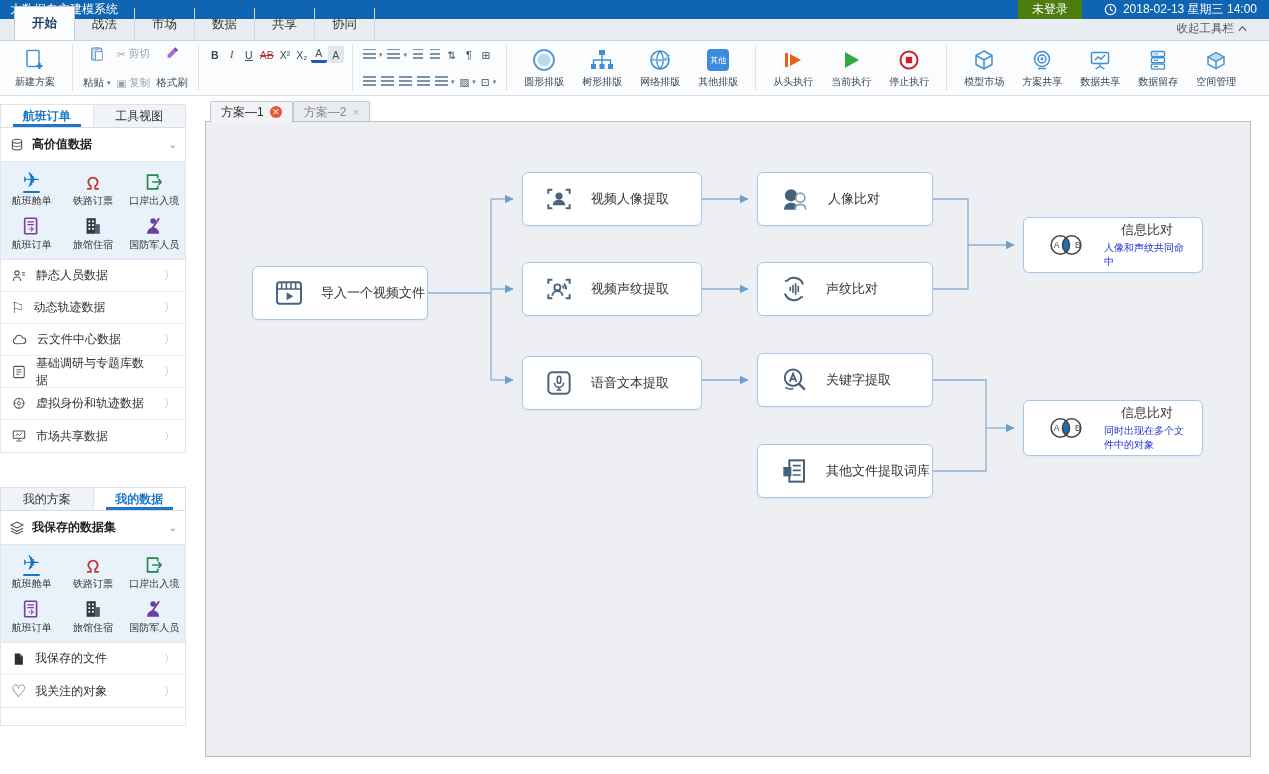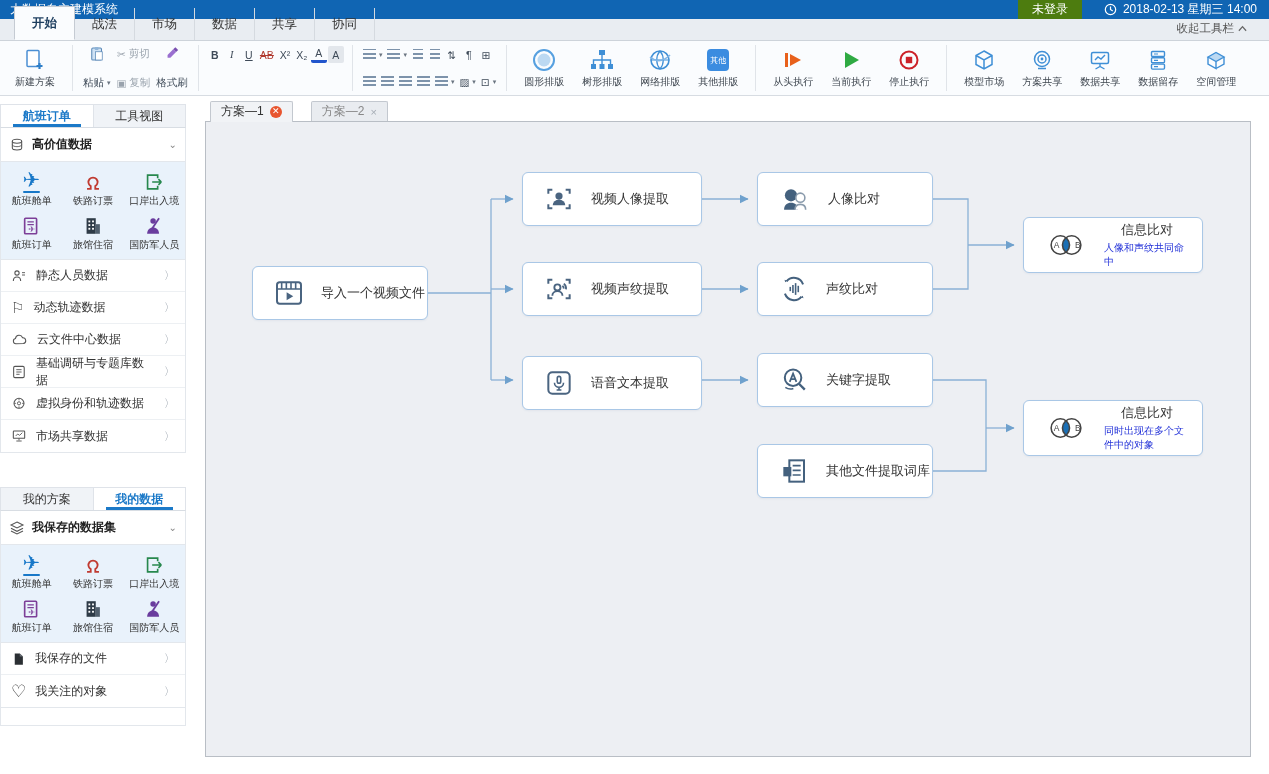--- a/index.html
+++ b/index.html
@@ -75,21 +75,21 @@
   .titem { height:32px; display:flex; align-items:center; padding:0 10px; gap:9px; font-size:12px;
     color:#333; border-bottom:1px solid #edf0f3; }
   .titem:last-child { border-bottom:none; }
   .titem .chev-r { margin-left:auto; color:#9aa3ad; font-size:11px; }
   .sb-gap { height:34px; }
   .plane-glyph { font-size:21px; line-height:20px; }
   .under-bar { width:17px; height:2px; border-radius:1px; }
 
   
   .content { position:absolute; left:205px; top:100px; width:1048px; height:658px; }
-  .doc-tabs { display:flex; height:22px; align-items:center; gap:18px; padding-left:5px; }
+  .doc-tabs { display:flex; height:22px; align-items:flex-end; gap:0; padding-left:5px; }
   .dtab { height:21px; display:flex; align-items:center; gap:6px; padding:0 10px; font-size:12px;
     border:1px solid #c3c8cf; border-bottom:none; border-radius:2px 2px 0 0; background:#e9ecf0; color:#888; }
   .dtab.active { background:#f1f3f6; color:#333; position:relative; z-index:2; }
   .close-red { width:12px; height:12px; border-radius:50%; background:#e8552f; color:#fff; font-size:9px;
     display:flex; align-items:center; justify-content:center; line-height:1; }
   .close-gray { color:#a6adb5; font-size:11px; }
   .canvas { position:absolute; left:0; top:21px; width:1046px; height:636px; background:#edeff3;
     border:1px solid #b9bec5; }
   .wires { position:absolute; left:0; top:0; }
   .node { position:absolute; background:#fff; border:1px solid #a9c7e6; border-radius:6px;

